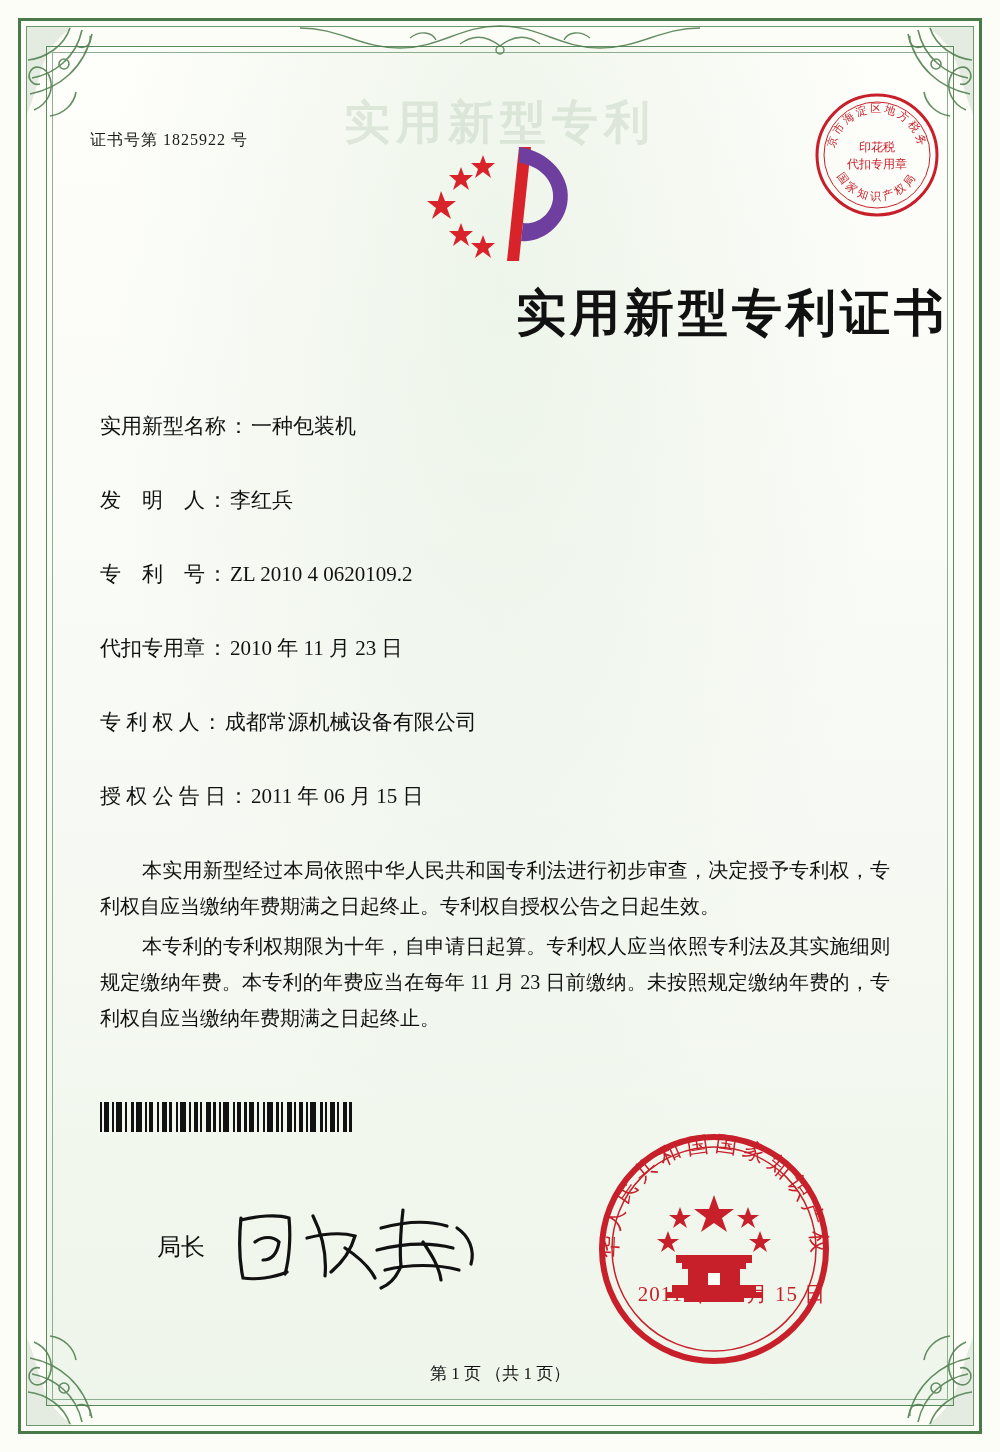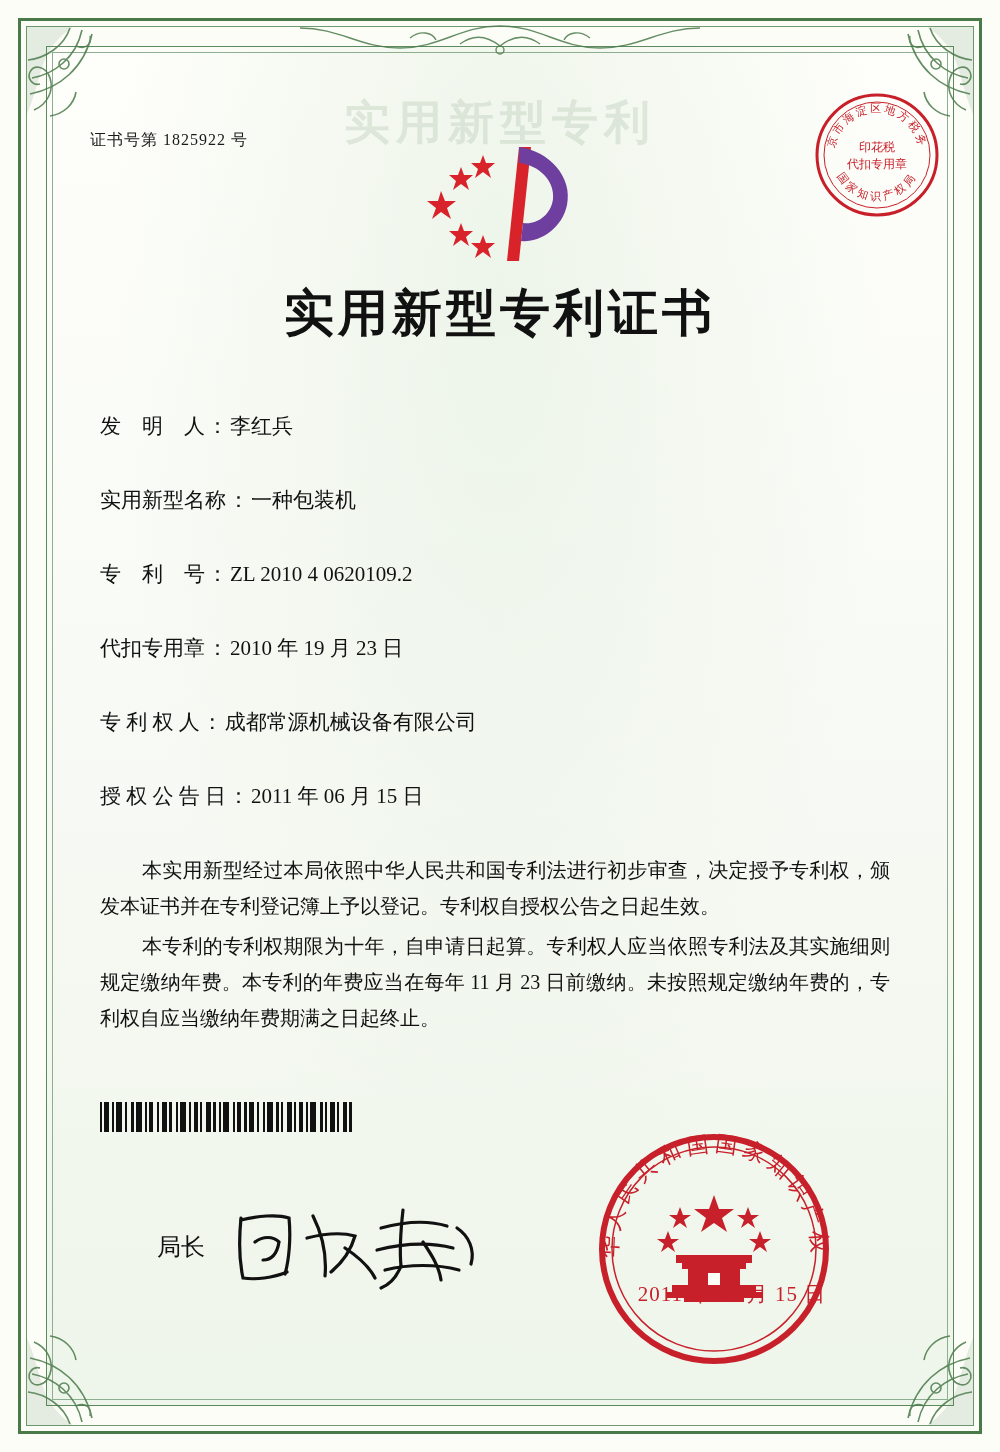--- a/index.html
+++ b/index.html
@@ -108,21 +108,21 @@
     font-weight: bold;
     color: rgba(170, 190, 165, 0.22);
     letter-spacing: 8px;
     pointer-events: none;
     user-select: none;
   }
   .title {
     position: absolute;
     left: 0; top: 228px;
     width: 896px;
-    text-align: center;
+    text-align: right;
     font-size: 50px;
     font-weight: bold;
     letter-spacing: 4px;
     color: #111;
     font-family: "DejaVu Serif", "Liberation Serif", serif;
   }
   .fields {
     position: absolute;
     left: 48px; top: 360px;
     width: 800px;
@@ -323,41 +323,41 @@
         <text font-size="11" fill="#c8202b" letter-spacing="3" font-family="'DejaVu Serif',serif">
           <textPath href="#taxBot" startOffset="50%" text-anchor="middle">国家知识产权局</textPath>
         </text>
         <text x="65" y="61" font-size="12" fill="#c8202b" text-anchor="middle" font-family="'DejaVu Serif',serif">印花税</text>
         <text x="65" y="78" font-size="12" fill="#c8202b" text-anchor="middle" font-family="'DejaVu Serif',serif">代扣专用章</text>
       </svg>
     </div>
 
     <div class="fields">
       <div class="field-row">
+        <span class="field-label">实用新型名称</span><span class="field-sep">：</span><span class="field-value">一种包装机</span>
+      </div>
+      <div class="field-row">
         <span class="field-label">发　明　人</span><span class="field-sep">：</span><span class="field-value">李红兵</span>
       </div>
       <div class="field-row">
-        <span class="field-label">实用新型名称</span><span class="field-sep">：</span><span class="field-value">一种包装机</span>
-      </div>
-      <div class="field-row">
         <span class="field-label">专　利　号</span><span class="field-sep">：</span><span class="field-value">ZL 2010 4 0620109.2</span>
       </div>
       <div class="field-row">
-        <span class="field-label">代扣专用章</span><span class="field-sep">：</span><span class="field-value">2010 年 19 月 23 日</span>
+        <span class="field-label">代扣专用章</span><span class="field-sep">：</span><span class="field-value">2010 年 11 月 23 日</span>
       </div>
       <div class="field-row">
         <span class="field-label">专 利 权 人</span><span class="field-sep">：</span><span class="field-value">成都常源机械设备有限公司</span>
       </div>
       <div class="field-row">
         <span class="field-label">授 权 公 告 日</span><span class="field-sep">：</span><span class="field-value">2011 年 06 月 15 日</span>
       </div>
     </div>
 
     <div class="paragraphs">
-      <p>本实用新型经过本局依照中华人民共和国专利法进行初步审查，决定授予专利权，颁发本证书并在专利登记簿上予以登记。专利权自授权公告之日起生效。</p>
+      <p>本实用新型经过本局依照中华人民共和国专利法进行初步审查，决定授予专利权，专利权自应当缴纳年费期满之日起终止。专利权自授权公告之日起生效。</p>
       <p>本专利的专利权期限为十年，自申请日起算。专利权人应当依照专利法及其实施细则规定缴纳年费。本专利的年费应当在每年 11 月 23 日前缴纳。未按照规定缴纳年费的，专利权自应当缴纳年费期满之日起终止。</p>
     </div>
 
     <div class="barcode">
       <i style="width:2px"></i>
         <i style="width:2px;background:transparent"></i>
       <i style="width:5px"></i>
         <i style="width:3px;background:transparent"></i>
       <i style="width:2px"></i>
         <i style="width:2px;background:transparent"></i>
@@ -483,15 +483,16 @@
           <rect x="96" y="142" width="52" height="16"></rect>
           <rect x="116" y="146" width="12" height="12" fill="#fdfdf8"></rect>
           <rect x="80" y="158" width="84" height="7"></rect>
           <rect x="74" y="165" width="96" height="6"></rect>
           <rect x="92" y="171" width="60" height="4"></rect>
         </g>
       </svg>
     </div>
     <div class="stamp-date">2011 年 06 月 15 日</div>
 
+    <div class="page-footer">第 1 页 （共 1 页）</div>
 
   </div>
 </div>
 
 </body></html>

